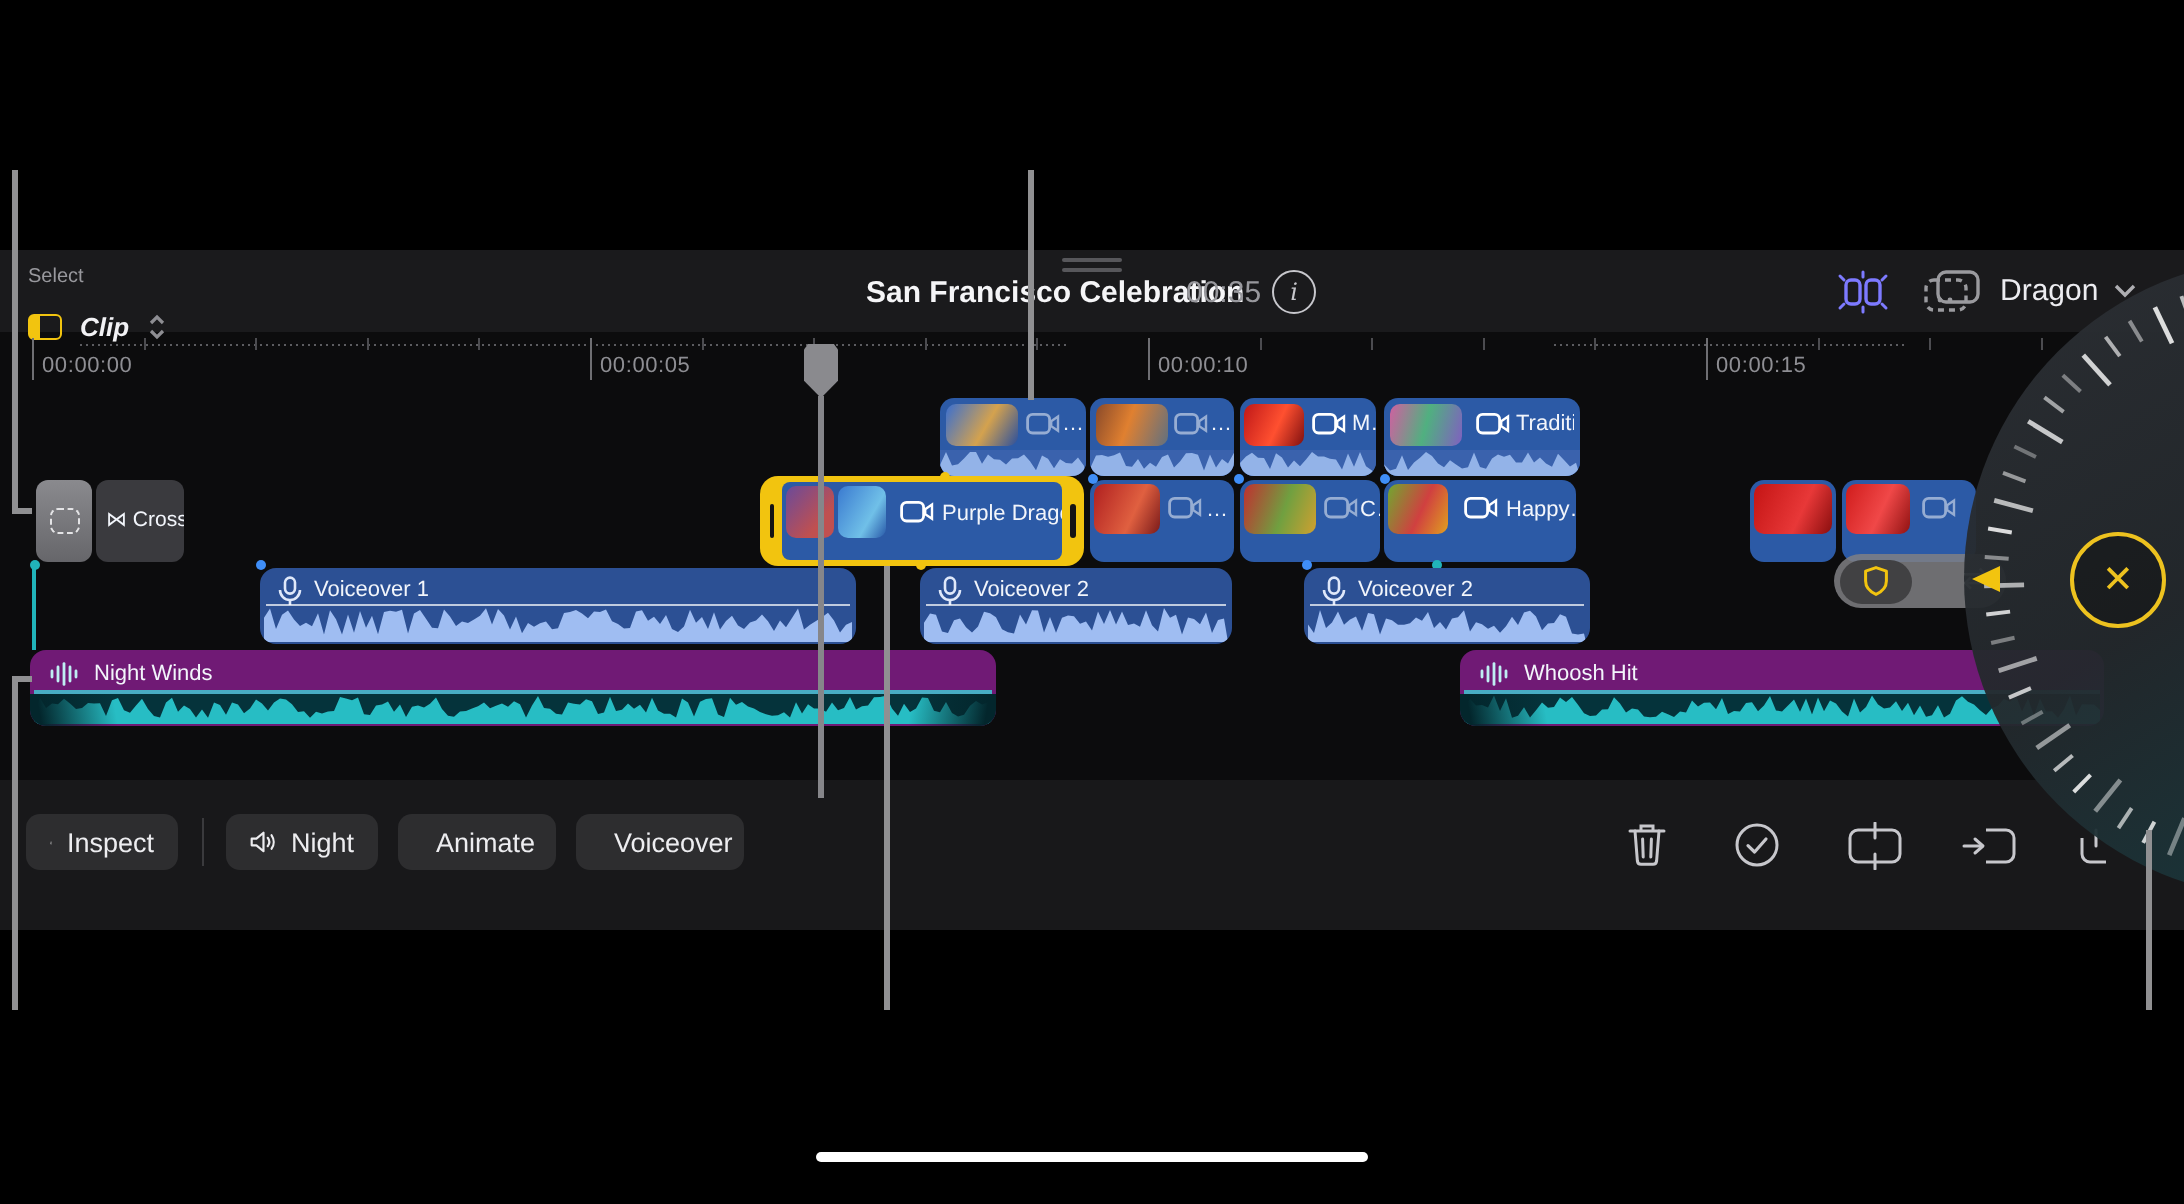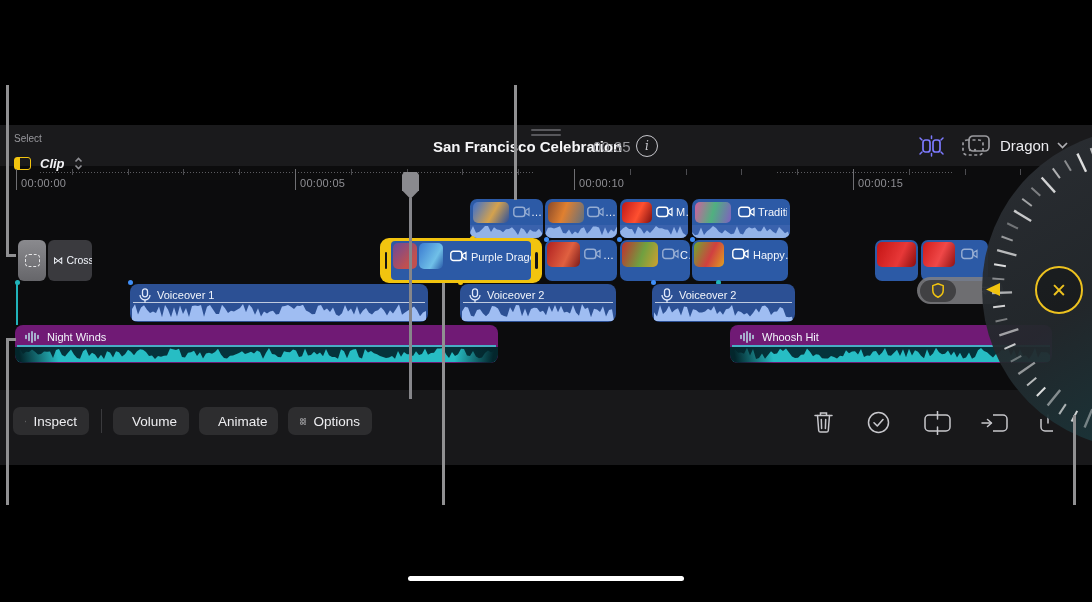--- a/index.html
+++ b/index.html
@@ -358,39 +358,39 @@
         <circle cx="4.5" cy="11.25" r="1.5" fill="#ededf0"></circle>
       </svg>
       <span>Inspect</span>
     </div>
     <div class="vdiv" style="left:101px;"></div>
     <div class="btn" style="left:113px;width:76px;">
       <svg width="16" height="14" viewBox="0 0 16 14">
         <path d="M1 5 h2.8 L8 1.5 V12.5 L3.8 9 H1 Z" fill="none" stroke="#ededf0" stroke-width="1.3" stroke-linejoin="round"></path>
         <path d="M10.5 4.5 a4 4 0 0 1 0 5 M12.8 3 a7 7 0 0 1 0 8" fill="none" stroke="#ededf0" stroke-width="1.3" stroke-linecap="round"></path>
       </svg>
-      <span>Volume</span>
+      <span>Night</span>
     </div>
     <div class="btn" style="left:199px;width:79px;">
       <svg width="19" height="14" viewBox="0 0 19 14">
         <path d="M5 1.5 L1.5 7 L5 12.5 M9.5 1.5 L6 7 L9.5 12.5" fill="none" stroke="#ededf0" stroke-width="1.4" stroke-linejoin="round"></path>
         <rect x="11.2" y="4.2" width="5.6" height="5.6" transform="rotate(45 14 7)" fill="none" stroke="#ededf0" stroke-width="1.4"></rect>
       </svg>
       <span>Animate</span>
     </div>
     <div class="btn" style="left:288px;width:84px;">
       <svg width="15" height="15" viewBox="0 0 15 15">
         <g fill="none" stroke="#ededf0" stroke-width="1.3">
           <rect x="1" y="1" width="5.2" height="5.2" rx="1"></rect>
             <rect x="8.8" y="1" width="5.2" height="5.2" rx="1"></rect>
           <rect x="1" y="8.8" width="5.2" height="5.2" rx="1"></rect>
             <rect x="8.8" y="8.8" width="5.2" height="5.2" rx="1"></rect>
         </g>
       </svg>
-      <span>Options</span>
+      <span>Voiceover</span>
     </div>
 
     <svg class="ricon" style="left:814px;top:286px;" width="19" height="22" viewBox="0 0 19 22">
       <g fill="none" stroke="#c7c7cc" stroke-width="1.5" stroke-linecap="round">
         <line x1="1" y1="4.5" x2="18" y2="4.5"></line>
           <path d="M6.5 4 V2 h6 v2"></path>
         <path d="M3.5 4.5 l1.2 15 a1.8 1.8 0 0 0 1.8 1.6 h6 a1.8 1.8 0 0 0 1.8 -1.6 l1.2 -15"></path>
         <line x1="7.3" y1="8.5" x2="7.6" y2="17.5"></line>
           <line x1="11.7" y1="8.5" x2="11.4" y2="17.5"></line>
       </g>

